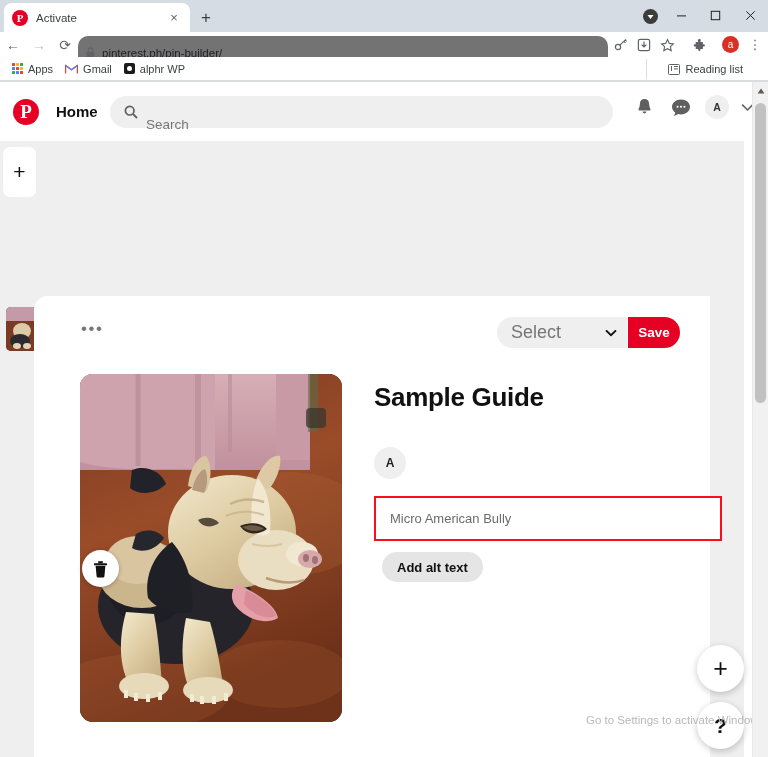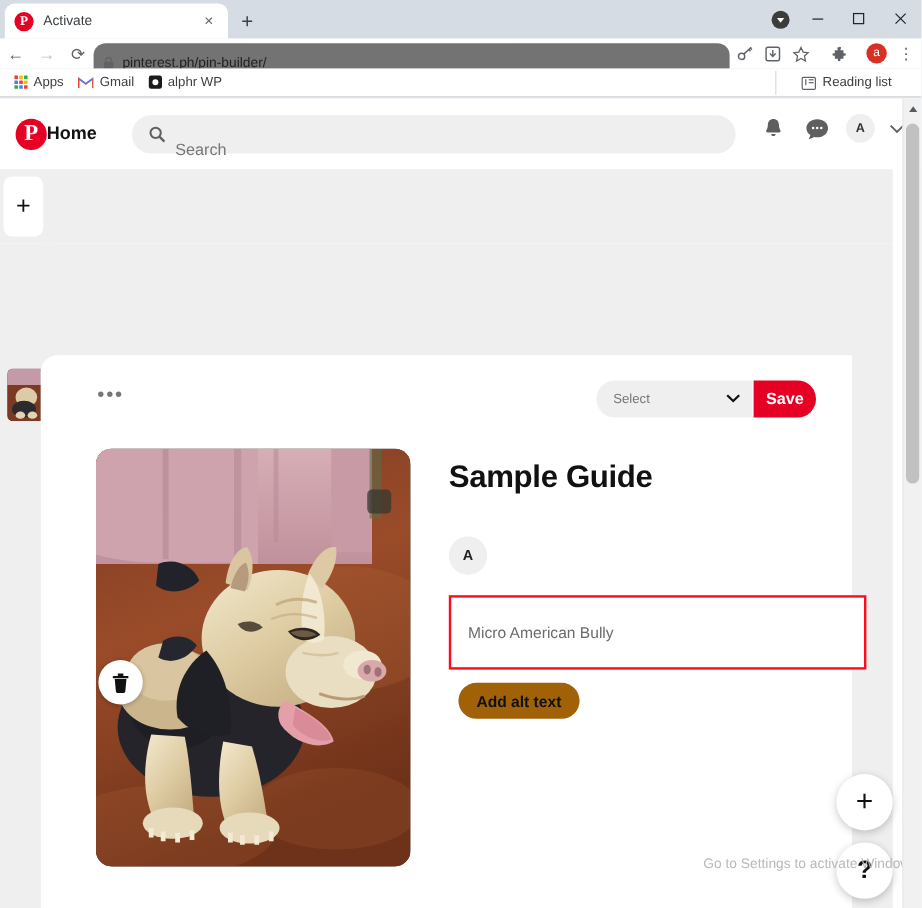--- a/index.html
+++ b/index.html
@@ -207,20 +207,21 @@
     margin-left: 13px;
     width: 26px; height: 26px; border-radius: 50%;
     background: #e60023;
     display: flex; align-items: center; justify-content: center;
     color: #ffffff;
     font-family: "Liberation Serif", serif;
     font-weight: bold; font-size: 19px;
     cursor: pointer;
   }
   .pin-home {
+    margin-left: 17px;
     font-size: 15px; font-weight: bold; color: #111111;
     cursor: pointer;
   }
   .pin-search {
     position: absolute; left: 110px; top: 14px;
     width: 503px; height: 32px;
     background: #efefef; border-radius: 16px;
     display: flex; align-items: center;
     padding-left: 14px;
     cursor: text;
@@ -312,21 +313,21 @@
     cursor: pointer;
   }
   .select-wrap {
     position: absolute; left: 463px; top: 21px;
     width: 130px; height: 31px;
     background: #efefef; border-radius: 16px 0 0 16px;
     display: flex; align-items: center;
     padding: 0 10px 0 14px;
     cursor: pointer;
   }
-  .select-txt { font-size: 11px; color: #767676; flex: 1 1 auto; }
+  .select-txt { font-size: 18px; color: #767676; flex: 1 1 auto; }
   .select-chev { font-size: 11px; color: #111111; font-weight: bold; }
   .save-btn {
     position: absolute; left: 594px; top: 21px;
     width: 52px; height: 31px;
     background: #e60023; border-radius: 0 16px 16px 0;
     display: flex; align-items: center; justify-content: center;
     color: #ffffff; font-size: 13.5px; font-weight: bold;
     cursor: pointer;
   }
 
@@ -358,33 +359,33 @@
   .author-av {
     margin-top: 34px;
     width: 32px; height: 32px; border-radius: 50%;
     background: #efefef;
     display: flex; align-items: center; justify-content: center;
     font-size: 12px; font-weight: bold; color: #222;
     cursor: pointer;
   }
   .desc-box {
     margin-top: 17px;
-    width: 348px; height: 62px;
+    width: 348px; height: 45px;
     border: 2px solid #fc0d1b;
     background: #ffffff;
     display: flex; align-items: center;
     padding-left: 14px;
     cursor: text;
   }
   .desc-txt { font-size: 13px; color: #6c6c6c; }
   .alt-btn {
     margin-top: 11px; margin-left: 8px;
     display: inline-flex; align-items: center; justify-content: center;
     height: 30px; padding: 0 15px;
-    background: #a16207; border-radius: 16px;
+    background: #e5e5e5; border-radius: 16px;
     font-size: 13px; font-weight: bold; color: #111111;
     cursor: pointer;
   }
 
   
   .fab {
     position: absolute; width: 47px; height: 47px; border-radius: 50%;
     background: #ffffff;
     box-shadow: 0 2px 7px rgba(0,0,0,.22);
     display: flex; align-items: center; justify-content: center;

